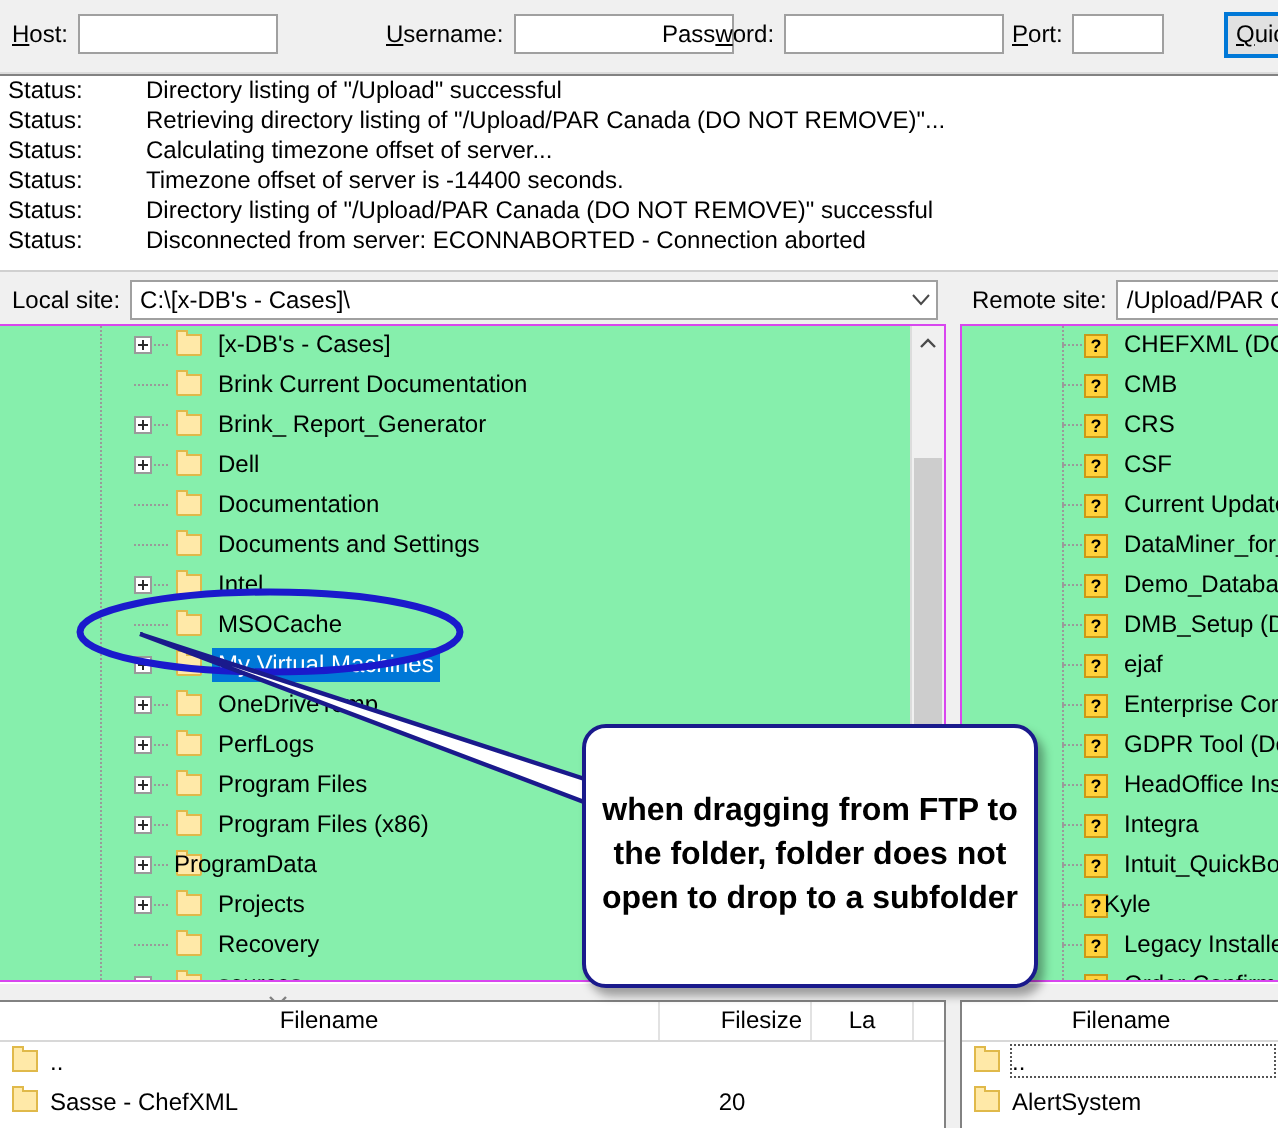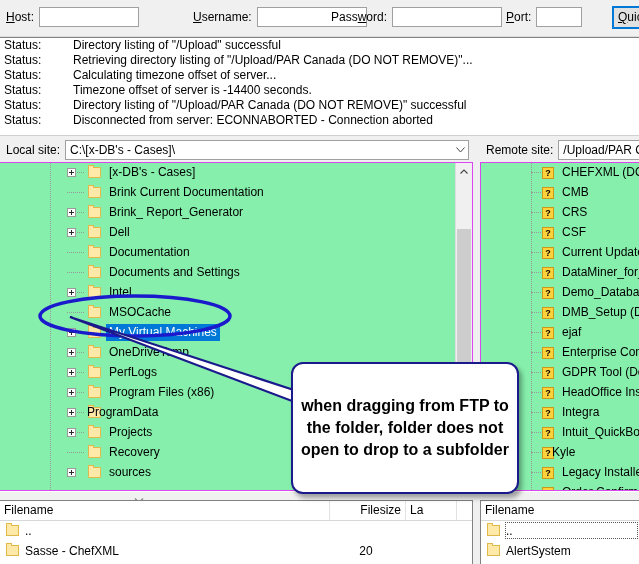--- a/index.html
+++ b/index.html
@@ -71,21 +71,21 @@
           border-top:1px solid #fff;}
   .hsplit .handle{position:absolute;left:132px;top:1px;width:14px;height:7px;}
 
   
   .listpane{position:absolute;top:500px;height:64px;background:#ffffff;
             border:1px solid #828282;box-sizing:border-box;overflow:hidden;}
   #local-list{left:0;width:473px;border-left:none;border-bottom:none;}
   #remote-list{left:480px;width:159px;border-right:none;border-bottom:none;}
   .lhead{position:relative;height:19px;background:#ffffff;border-bottom:1px solid #d8d8d8;}
   .lhead .hc{position:absolute;top:0;height:19px;line-height:19px;font-size:12px;
-             border-right:1px solid #e2e2e2;box-sizing:border-box;padding:0 4px;white-space:nowrap;overflow:hidden;}
+             border-right:1px solid #e2e2e2;box-sizing:border-box;padding:0 4px;white-space:nowrap;overflow:hidden;text-align:center;}
   .hc.rt{text-align:right;}
   .lrow{position:relative;height:20px;line-height:20px;font-size:12px;white-space:nowrap;}
   .lrow .lfico{position:absolute;left:6px;top:4px;width:13px;height:11px;background:#ffe9a8;
         border:1px solid #e0b94a;box-sizing:border-box;}
   .lrow .lfico:before{content:"";position:absolute;left:-1px;top:-3px;width:6px;height:3px;
         background:#ffe9a8;border:1px solid #e0b94a;border-bottom:none;box-sizing:border-box;}
   .lrow .lname{position:absolute;left:25px;top:0;}
   .lrow .lsize{position:absolute;top:0;text-align:center;}
   .focusdash{position:absolute;left:24px;top:1px;height:17px;border:1px dotted #555;box-sizing:border-box;}
 
@@ -160,20 +160,21 @@
         <div class="trow"><span class="dotline" style="left:67px;width:17px"></span><span class="fico" style="left:88px"></span><span class="tname" style="margin-left:106px">Brink Current Documentation</span></div>
         <div class="trow"><span class="expbox" style="left:67px"></span><span class="dotline" style="left:77px"></span><span class="fico" style="left:88px"></span><span class="tname" style="margin-left:106px">Brink_ Report_Generator</span></div>
         <div class="trow"><span class="expbox" style="left:67px"></span><span class="dotline" style="left:77px"></span><span class="fico" style="left:88px"></span><span class="tname" style="margin-left:106px">Dell</span></div>
         <div class="trow"><span class="dotline" style="left:67px;width:17px"></span><span class="fico" style="left:88px"></span><span class="tname" style="margin-left:106px">Documentation</span></div>
         <div class="trow"><span class="dotline" style="left:67px;width:17px"></span><span class="fico" style="left:88px"></span><span class="tname" style="margin-left:106px">Documents and Settings</span></div>
         <div class="trow"><span class="expbox" style="left:67px"></span><span class="dotline" style="left:77px"></span><span class="fico" style="left:88px"></span><span class="tname" style="margin-left:106px">Intel</span></div>
         <div class="trow"><span class="dotline" style="left:67px;width:17px"></span><span class="fico" style="left:88px"></span><span class="tname" style="margin-left:106px">MSOCache</span></div>
         <div class="trow"><span class="expbox" style="left:67px"></span><span class="dotline" style="left:77px"></span><span class="fico" style="left:88px"></span><span class="tname sel" style="margin-left:106px">My Virtual Machines</span></div>
         <div class="trow"><span class="expbox" style="left:67px"></span><span class="dotline" style="left:77px"></span><span class="fico" style="left:88px"></span><span class="tname" style="margin-left:106px">OneDriveTemp</span></div>
         <div class="trow"><span class="expbox" style="left:67px"></span><span class="dotline" style="left:77px"></span><span class="fico" style="left:88px"></span><span class="tname" style="margin-left:106px">PerfLogs</span></div>
+        <div class="trow"><span class="expbox" style="left:67px"></span><span class="dotline" style="left:77px"></span><span class="fico" style="left:88px"></span><span class="tname" style="margin-left:106px">Program Files</span></div>
         <div class="trow"><span class="expbox" style="left:67px"></span><span class="dotline" style="left:77px"></span><span class="fico" style="left:88px"></span><span class="tname" style="margin-left:106px">Program Files (x86)</span></div>
         <div class="trow"><span class="expbox" style="left:67px"></span><span class="dotline" style="left:77px"></span><span class="fico" style="left:88px"></span><span class="tname" style="margin-left:84px">ProgramData</span></div>
         <div class="trow"><span class="expbox" style="left:67px"></span><span class="dotline" style="left:77px"></span><span class="fico" style="left:88px"></span><span class="tname" style="margin-left:106px">Projects</span></div>
         <div class="trow"><span class="dotline" style="left:67px;width:17px"></span><span class="fico" style="left:88px"></span><span class="tname" style="margin-left:106px">Recovery</span></div>
         <div class="trow"><span class="expbox" style="left:67px"></span><span class="fico" style="left:88px"></span><span class="tname" style="margin-left:106px">sources</span></div>
       </div>
     <div class="vscroll">
       <div class="vsb-up">
         <svg class="chev" viewBox="0 0 8 5">
           <path d="M0.5 4.5 L4 1 L7.5 4.5" fill="none" stroke="#4a4a4a" stroke-width="1.2"></path>

